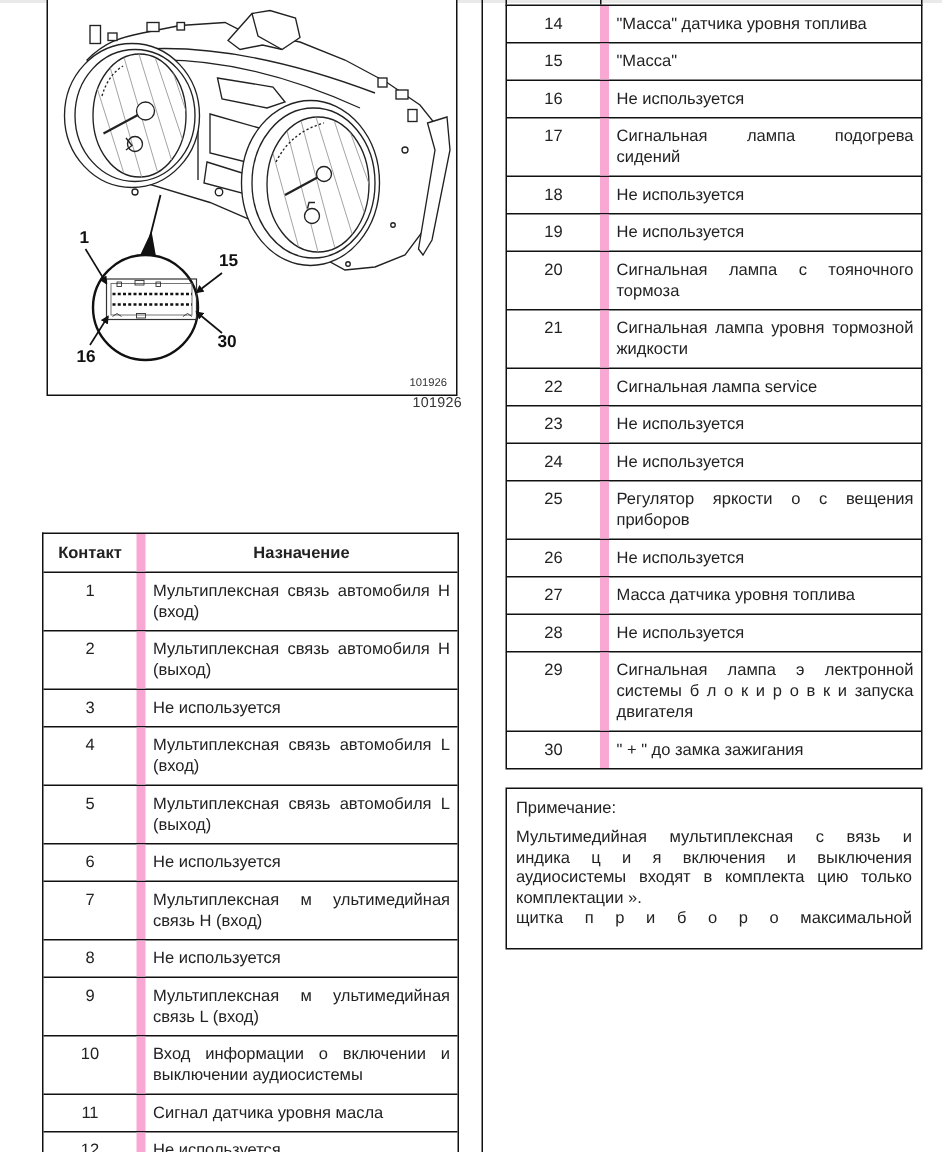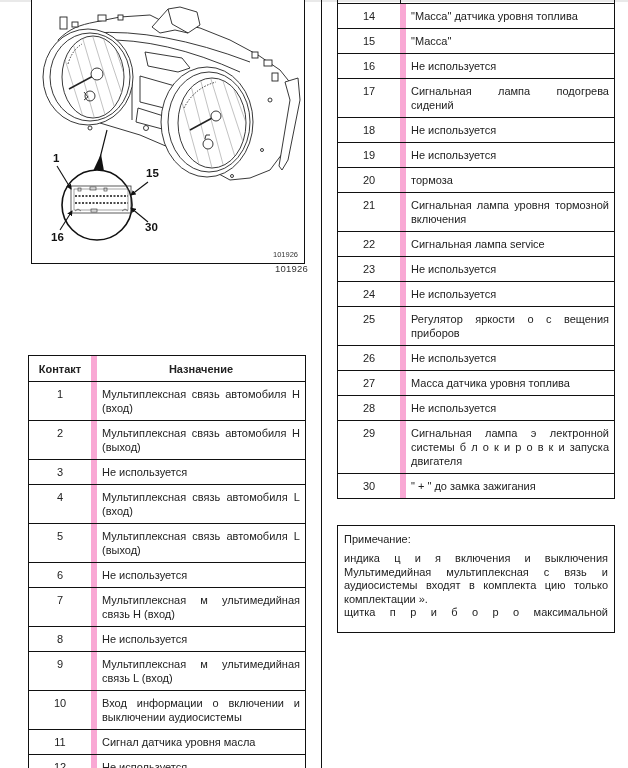--- a/index.html
+++ b/index.html
@@ -285,28 +285,29 @@
     </div>
     <div class="row">
       <div class="c1">19</div>
       <div class="c2">
         <div class="ln">Не используется</div>
       </div>
     </div>
     <div class="row">
       <div class="c1">20</div>
       <div class="c2">
+        <div class="ln just">Сигнальная лампа с тояночного</div>
         <div class="ln">тормоза</div>
       </div>
     </div>
     <div class="row">
       <div class="c1">21</div>
       <div class="c2">
         <div class="ln just">Сигнальная лампа уровня тормозной</div>
-        <div class="ln">включения</div>
+        <div class="ln">жидкости</div>
       </div>
     </div>
     <div class="row">
       <div class="c1">22</div>
       <div class="c2">
         <div class="ln">Сигнальная лампа service</div>
       </div>
     </div>
     <div class="row">
       <div class="c1">23</div>
@@ -357,19 +358,19 @@
       <div class="c1">30</div>
       <div class="c2">
         <div class="ln">" + " до замка зажигания</div>
       </div>
     </div>
   </div>
 
 <div class="note">
   <div class="note-title">Примечание:</div>
   <div class="note-body" id="note-body">
+      <div class="ln just">Мультимедийная мультиплексная с вязь и</div>
       <div class="ln just">индика ц и я включения и выключения</div>
-      <div class="ln just">Мультимедийная мультиплексная с вязь и</div>
       <div class="ln just">аудиосистемы входят в комплекта цию только</div>
       <div class="ln">комплектации ».</div>
       <div class="ln just">щитка п р и б о р о максимальной</div>
     </div>
 </div>
 
 </body></html>

